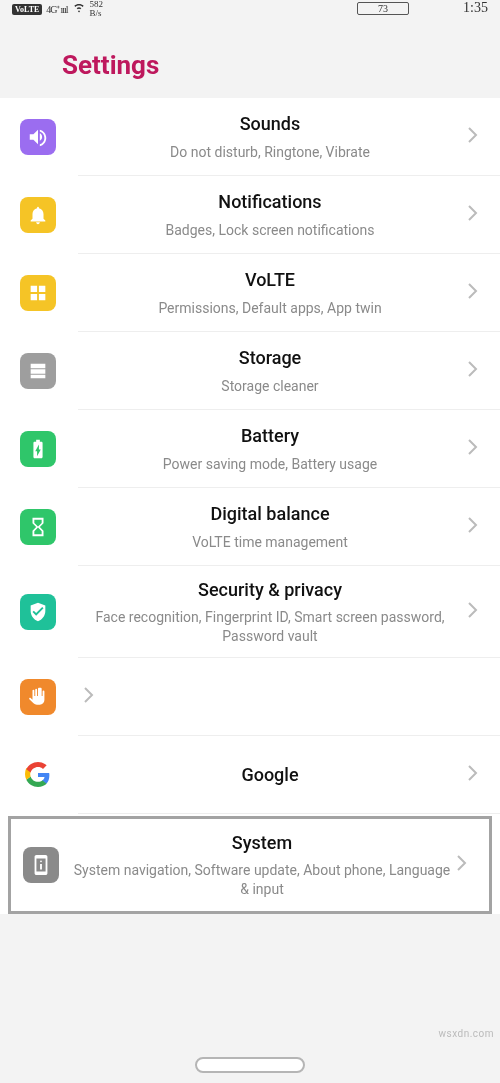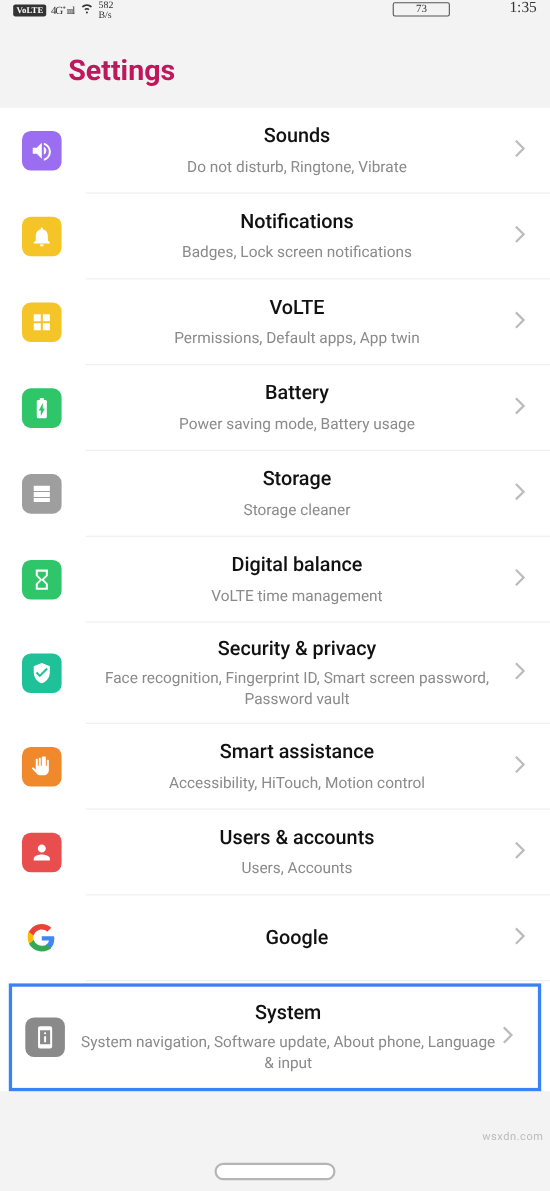--- a/index.html
+++ b/index.html
@@ -61,21 +61,21 @@
     margin-right: 22px;
   }
   .icon-wrap svg { width: 22px; height: 22px; fill: #fff; }
   .row-body { flex: 1; min-width:0;text-align:center; }
   .row-title { font-size: 18px; color:#111; font-weight:500; line-height:1.35; }
   .row-sub { font-size: 14px; color:#8a8a8a; line-height:1.35; margin-top:6px; }
   .chevron { width:18px; flex-shrink:0; color:#bbb; margin-left:6px; }
   .chevron svg { width:10px; height:16px; stroke:#bbb; stroke-width:2; fill:none; }
 
   .highlight-box {
-    border: 3px solid #3b82f6;
+    border: 3px solid #a3a3a3;
     margin: 2px 8px 0 8px;
   }
   .highlight-box .row { padding-left: 12px; }
   .highlight-box .icon-wrap { margin-right: 14px; }
 
   .home-pill {
     position:absolute;
     left:50%; bottom:10px;
     transform:translateX(-50%);
     width:110px; height:16px;
@@ -169,52 +169,52 @@
       <div class="row-title">VoLTE</div>
       <div class="row-sub">Permissions, Default apps, App twin</div>
     </div>
     <span class="chevron"><svg viewBox="0 0 10 16">
           <path d="M1 1l7 7-7 7"></path>
         </svg></span>
     <div class="row-divider"></div>
   </div>
 
   <div class="row">
+    <div class="icon-wrap bg-gray">
+      <svg viewBox="0 0 24 24">
+          <path d="M4 4h16v5H4V4zm0 6h16v5H4v-5zm0 6h16v4H4v-4zM6 6h2v1H6V6zm0 6h2v1H6v-1zm0 6h2v1H6v-1z"></path>
+        </svg>
+    </div>
+    <div class="row-body">
+      <div class="row-title">Storage</div>
+      <div class="row-sub">Storage cleaner</div>
+    </div>
+    <span class="chevron"><svg viewBox="0 0 10 16">
+          <path d="M1 1l7 7-7 7"></path>
+        </svg></span>
+    <div class="row-divider"></div>
+  </div>
+
+  <div class="row">
     <div class="icon-wrap bg-green">
       <svg viewBox="0 0 24 24">
           <path d="M15.67 4H14V2h-4v2H8.33C7.6 4 7 4.6 7 5.33v15.33C7 21.4 7.6 22 8.33 22h7.33c.74 0 1.34-.6 1.34-1.34V5.33C17 4.6 16.4 4 15.67 4zM11 20v-5.5H9L13 7v5.5h2L11 20z"></path>
         </svg>
     </div>
     <div class="row-body">
       <div class="row-title">Battery</div>
       <div class="row-sub">Power saving mode, Battery usage</div>
     </div>
     <span class="chevron"><svg viewBox="0 0 10 16">
           <path d="M1 1l7 7-7 7"></path>
         </svg></span>
     <div class="row-divider"></div>
   </div>
 
   <div class="row">
-    <div class="icon-wrap bg-gray">
-      <svg viewBox="0 0 24 24">
-          <path d="M4 4h16v5H4V4zm0 6h16v5H4v-5zm0 6h16v4H4v-4zM6 6h2v1H6V6zm0 6h2v1H6v-1zm0 6h2v1H6v-1z"></path>
-        </svg>
-    </div>
-    <div class="row-body">
-      <div class="row-title">Storage</div>
-      <div class="row-sub">Storage cleaner</div>
-    </div>
-    <span class="chevron"><svg viewBox="0 0 10 16">
-          <path d="M1 1l7 7-7 7"></path>
-        </svg></span>
-    <div class="row-divider"></div>
-  </div>
-
-  <div class="row">
     <div class="icon-wrap bg-green">
       <svg viewBox="0 0 24 24">
           <path d="M6 2v6l4 4-4 4v6h12v-6l-4-4 4-4V2H6zm10 14.5V20H8v-3.5l4-4 4 4zM8 7.5V4h8v3.5l-4 4-4-4z"></path>
         </svg>
     </div>
     <div class="row-body">
       <div class="row-title">Digital balance</div>
       <div class="row-sub">VoLTE time management</div>
     </div>
     <span class="chevron"><svg viewBox="0 0 10 16">
@@ -238,45 +238,26 @@
         </svg></span>
     <div class="row-divider"></div>
   </div>
 
   <div class="row">
     <div class="icon-wrap bg-orange">
       <svg viewBox="0 0 24 24">
           <path d="M13 2c-.6 0-1 .4-1 1v8h-1V4c0-.6-.4-1-1-1s-1 .4-1 1v7H8V5c0-.6-.4-1-1-1s-1 .4-1 1v10l-2-2c-.4-.4-1-.4-1.4 0s-.4 1 0 1.4l4.5 4.5c1 1 2.3 1.5 3.7 1.5H14c2.8 0 5-2.2 5-5V6c0-.6-.4-1-1-1s-1 .4-1 1v5h-1V3c0-.6-.4-1-1-1z"></path>
         </svg>
     </div>
-    <div class="row-body">
-      <div class="row-title">Smart assistance</div>
-      <div class="row-sub">Accessibility, HiTouch, Motion control</div>
-    </div>
-    <span class="chevron"><svg viewBox="0 0 10 16">
-          <path d="M1 1l7 7-7 7"></path>
-        </svg></span>
-    <div class="row-divider"></div>
-  </div>
-
-  <div class="row">
-    <div class="icon-wrap bg-red">
-      <svg viewBox="0 0 24 24">
-          <path d="M12 12c2.2 0 4-1.8 4-4s-1.8-4-4-4-4 1.8-4 4 1.8 4 4 4zm0 2c-2.7 0-8 1.3-8 4v2h16v-2c0-2.7-5.3-4-8-4z"></path>
-        </svg>
-    </div>
-    <div class="row-body">
-      <div class="row-title">Users &amp; accounts</div>
-      <div class="row-sub">Users, Accounts</div>
-    </div>
-    <span class="chevron"><svg viewBox="0 0 10 16">
-          <path d="M1 1l7 7-7 7"></path>
-        </svg></span>
-    <div class="row-divider"></div>
-  </div>
+    <span class="chevron"><svg viewBox="0 0 10 16">
+          <path d="M1 1l7 7-7 7"></path>
+        </svg></span>
+    <div class="row-divider"></div>
+  </div>
+
 
   <div class="row">
     <div class="icon-wrap bg-white icon-google">
       <svg viewBox="0 0 48 48" style="width:26px;height:26px">
           <path fill="#4285F4" d="M45 24.5c0-1.6-.1-2.8-.4-4H24v7.3h12c-.2 2-1.6 5-5 7l7.7 6C43.3 36.7 45 31 45 24.5z"></path>
           <path fill="#34A853" d="M24 46c6.5 0 12-2.1 16-5.8l-7.7-6c-2 1.4-4.9 2.4-8.3 2.4-6.3 0-11.7-4.2-13.6-10l-8 6.1C6.4 40.6 14.6 46 24 46z"></path>
           <path fill="#FBBC05" d="M10.4 26.6c-.5-1.5-.8-3-.8-4.6s.3-3.1.8-4.6l-8-6.1C.9 14.8 0 18.3 0 22s.9 7.2 2.4 10.7l8-6.1z"></path>
           <path fill="#EA4335" d="M24 9.4c3.5 0 6.7 1.2 9.2 3.6l6.8-6.8C35.9 2.4 30.5 0 24 0 14.6 0 6.4 5.4 2.4 13.3l8 6.1C12.3 13.6 17.7 9.4 24 9.4z"></path>
         </svg>
     </div>

